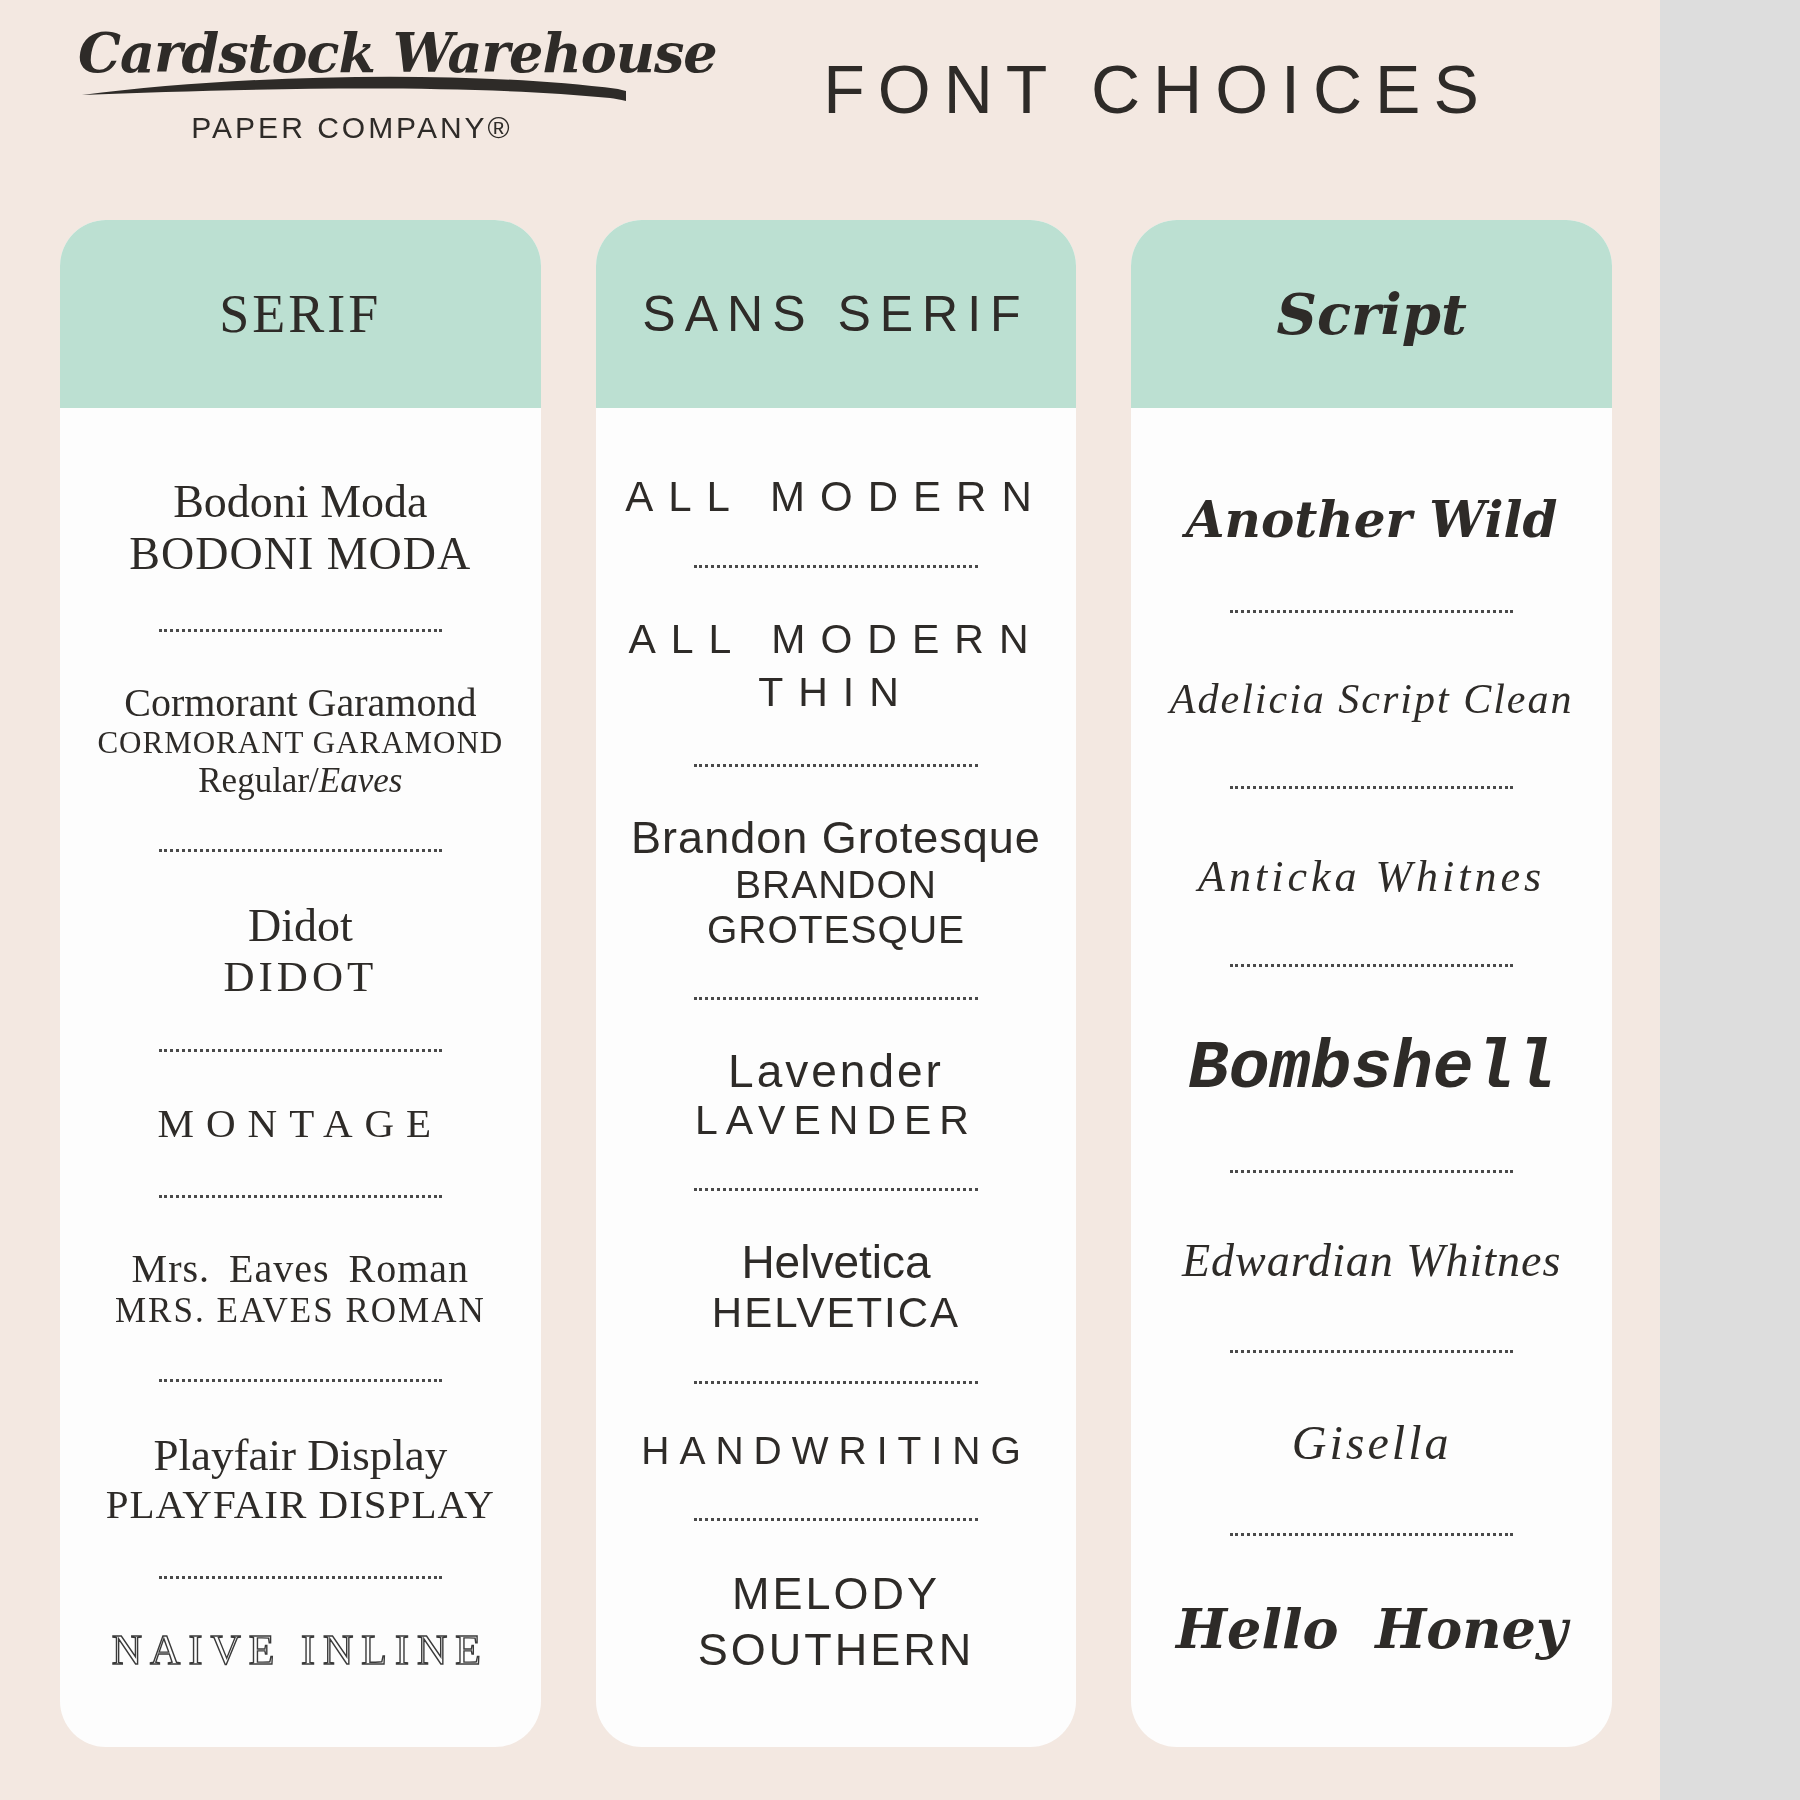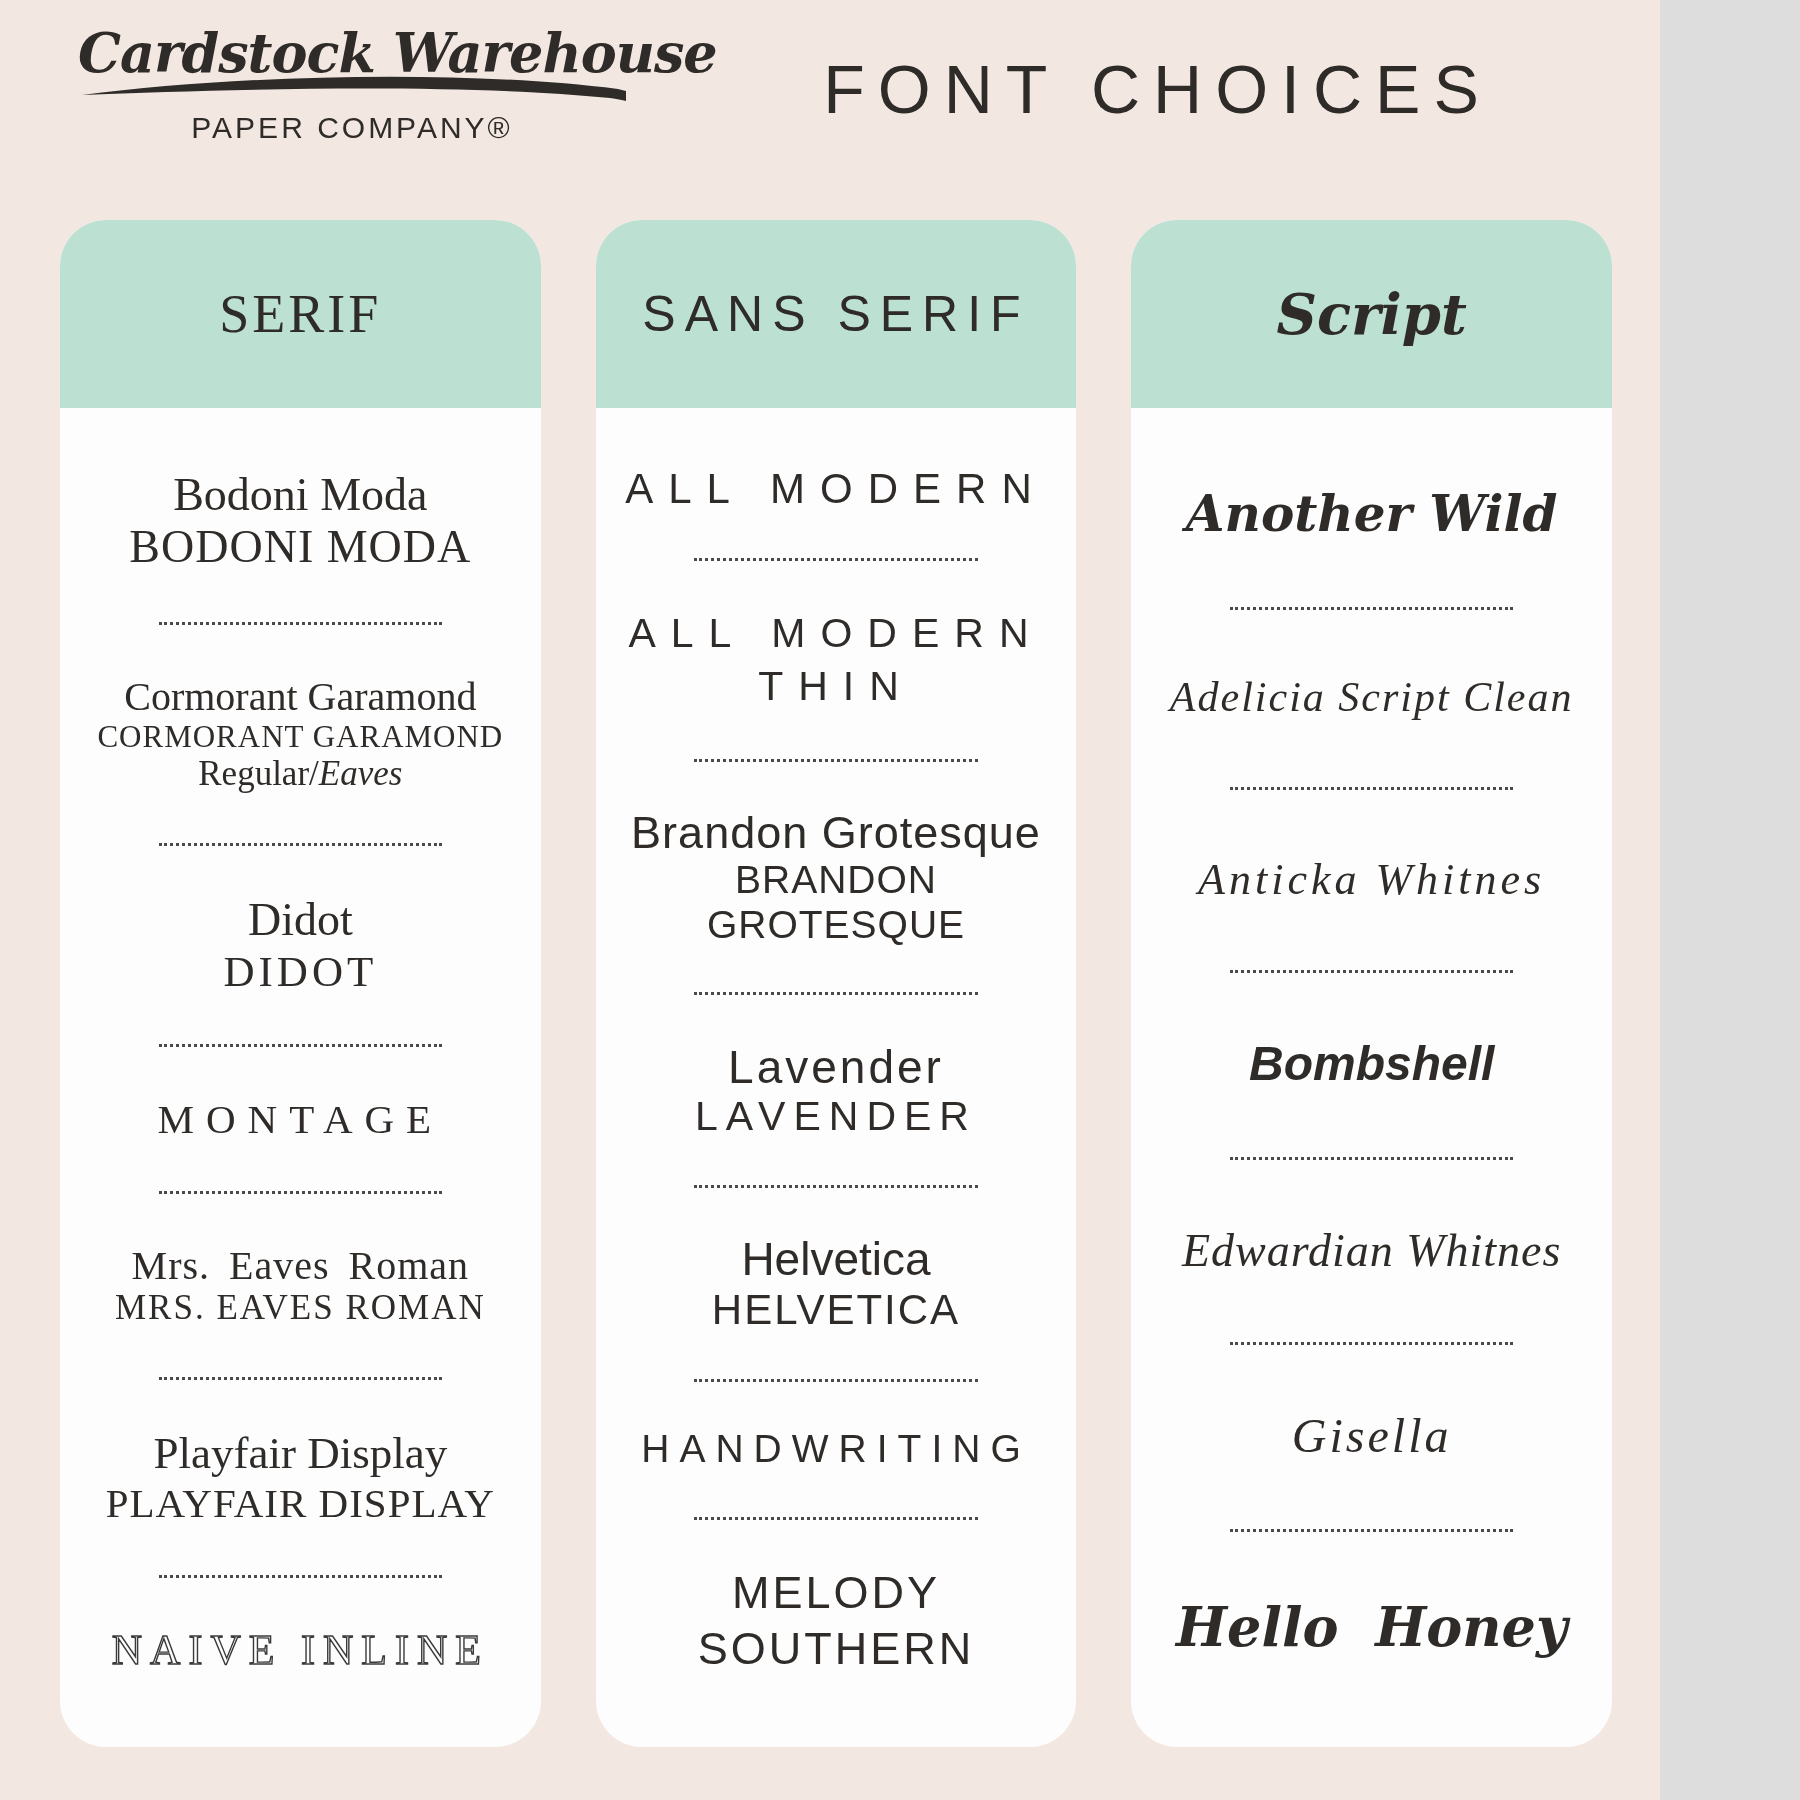--- a/index.html
+++ b/index.html
@@ -59,21 +59,21 @@
   }
   .card-header{
     height:188px;flex:0 0 188px;
     background:var(--mint);
     display:flex;align-items:center;justify-content:center;
   }
   .card-body{
     flex:1;
     display:flex;flex-direction:column;
     justify-content:space-evenly;
-    padding:12px 12px 24px;
+    padding:20px 12px 24px;
     text-align:center;
   }
   .sep{
     align-self:center;width:62%;height:0;
     border-top:3px dotted #4a4a4a;
   }
   .entry{line-height:1.14;}
 
   
   .hd-serif{font-family:var(--ff-serif);font-size:54px;letter-spacing:3px;}
@@ -108,21 +108,21 @@
   .li-lav-b{font-family:var(--ff-sans);font-size:41px;letter-spacing:8px;}
   .li-helv-a{font-family:var(--ff-sans);font-size:46px;}
   .li-helv-b{font-family:var(--ff-sans);font-size:42px;letter-spacing:2px;}
   .li-handw{font-family:var(--ff-sans);font-size:39px;letter-spacing:10px;}
   .li-melody{font-family:var(--ff-sans);font-weight:300;font-size:45px;letter-spacing:3px;line-height:1.25;}
 
   
   .li-wild{font-family:var(--ff-brush);font-style:italic;font-weight:bold;font-size:50px;}
   .li-adelicia{font-family:var(--ff-serif);font-style:italic;font-weight:300;font-size:42px;letter-spacing:2px;text-align:center;}
   .li-anticka{font-family:var(--ff-serif);font-style:italic;font-weight:300;font-size:44px;letter-spacing:4px;}
-  .li-bombshell{font-family:Liberation Sans, sans-serif;font-style:italic;font-weight:bold;font-size:48px;}
+  .li-bombshell{font-family:Liberation Mono, monospace;font-style:italic;font-weight:bold;font-size:68px;}
   .li-edwardian{font-family:var(--ff-serif);font-style:italic;font-size:46px;letter-spacing:1px;}
   .li-gisella{font-family:var(--ff-serif);font-style:italic;font-weight:300;font-size:48px;letter-spacing:3px;}
   .li-honey{font-family:var(--ff-brush);font-style:italic;font-weight:bold;font-size:54px;word-spacing:18px;}
 </style>
 </head>
 <body>
 
 <div class="canvas">
 
   <div class="logo">

